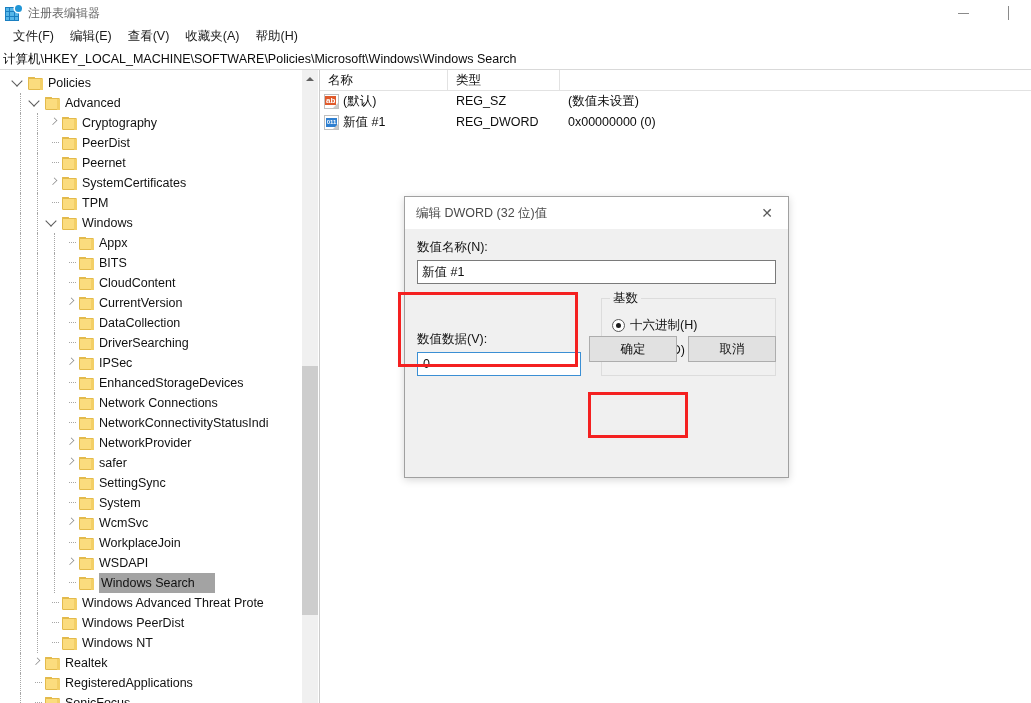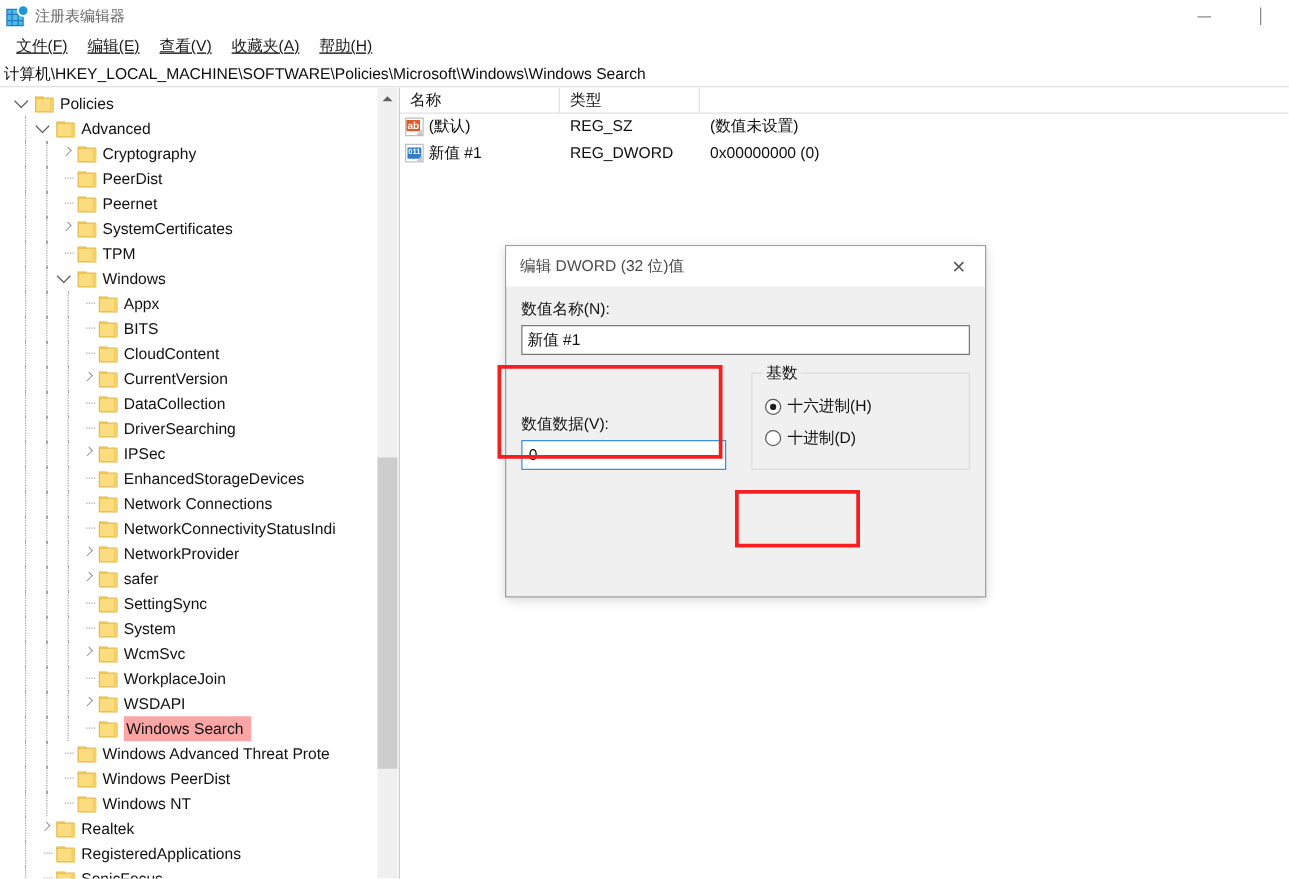--- a/index.html
+++ b/index.html
@@ -60,23 +60,22 @@
     color: #4d4d4d;
   }
   .min-glyph { display:block; width: 11px; height: 1px; background: #8a8a8a; }
   .edge-glyph { display:block; width: 1px; height: 14px; background: #8a8a8a; }
 
   
   .menubar {
     position: absolute; left: 0; top: 26px;
     width: 1031px; height: 22px;
     background: #ffffff;
-    display: flex; align-items: center;
+    display: flex; align-items: flex-start;
     padding-left: 5px;
-    text-decoration: underline;
   }
   .menu-item {
     font-size: 12.5px; color: #1a1a1a;
     padding: 2px 8px; white-space: nowrap;
     line-height: 16px;
   }
 
   
   .addressbar {
     position: absolute; left: 0; top: 48px;
@@ -181,22 +180,22 @@
   .folder .fshadow {
     position: absolute; right: 0px; top: 2px;
     width: 3px; height: 11px;
     background: #f3cf67;
   }
   .tree-label {
     font-size: 12.5px; color: #111111;
     line-height: 20px; padding-right: 4px;
   }
   .tree-row.selected .tree-label {
-    background: #fca5a5;
-    padding-left: 2px; padding-right: 6px;
+    background: #a3a3a3;
+    padding-left: 2px; padding-right: 20px;
   }
 
   
   .tree-vscroll {
     position: absolute; right: 1px; top: 0;
     width: 16px; height: 633px;
     background: #f0f0f0;
   }
   .tree-vscroll .sb-up {
     position: absolute; left: 0; top: 0;
@@ -999,19 +998,23 @@
               <span class="radio-label">十六进制(H)</span>
             </div>
             <div class="radio-row">
               <span class="radio"></span>
               <span class="radio-label">十进制(D)</span>
             </div>
           </div>
         </div>
       </div>
 
+      <div class="dlg-buttons">
+        <div class="dlg-btn">确定</div>
+        <div class="dlg-btn">取消</div>
+      </div>
     </div>
   </div>
 
   <div class="redbox rb-valuedata"></div>
   <div class="redbox rb-ok"></div>
 
 </div>
 
 </body></html>

